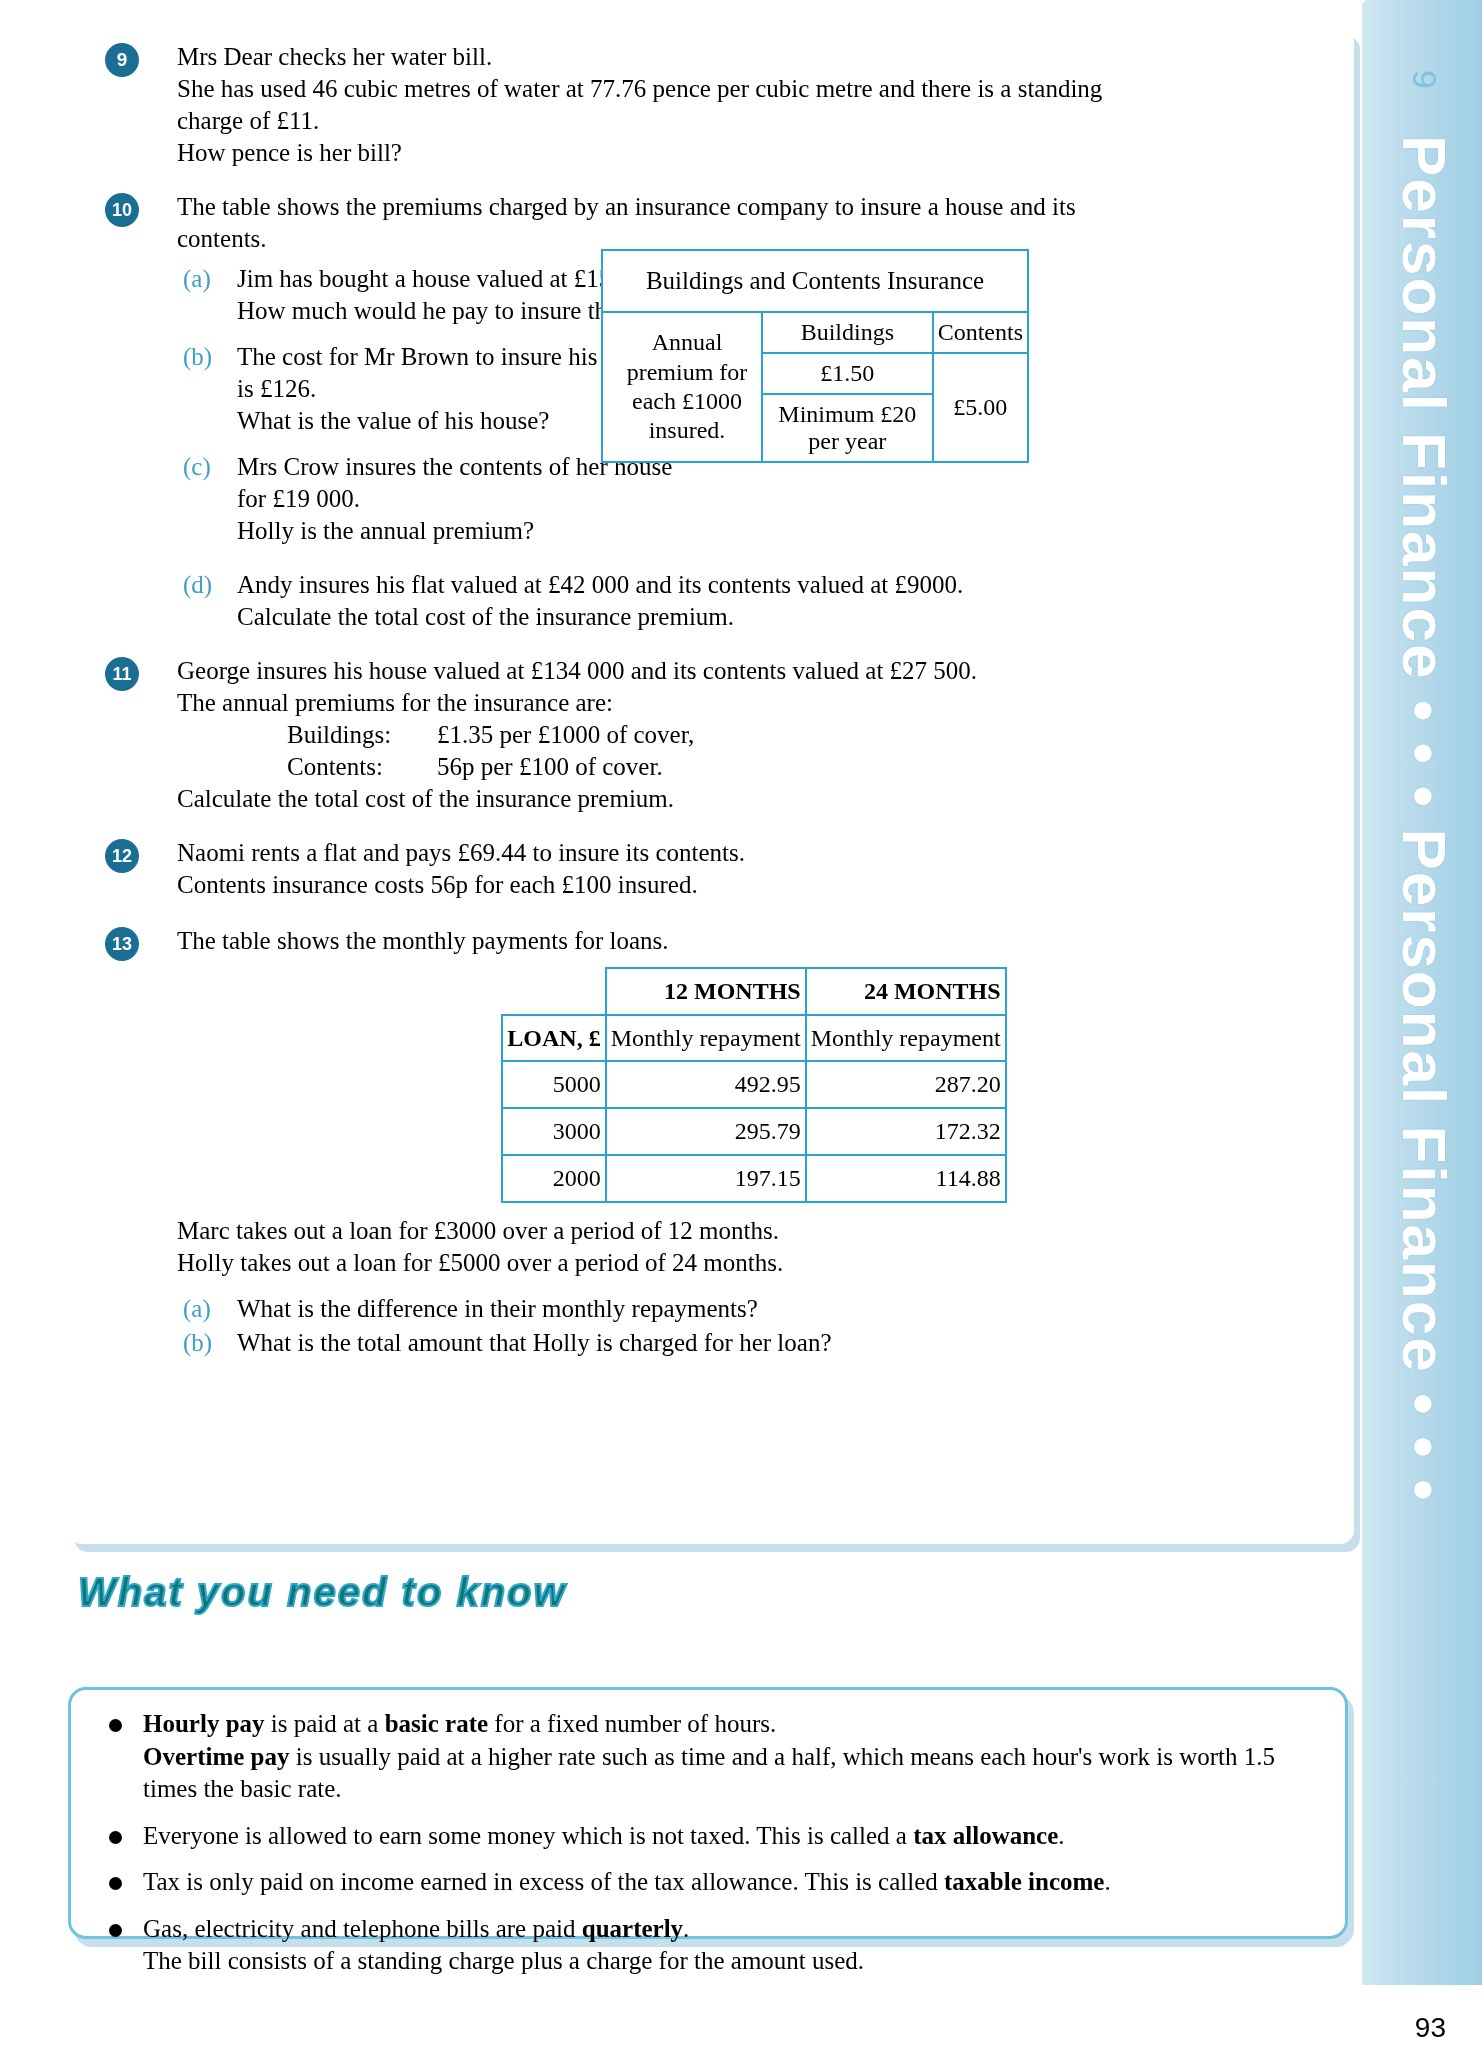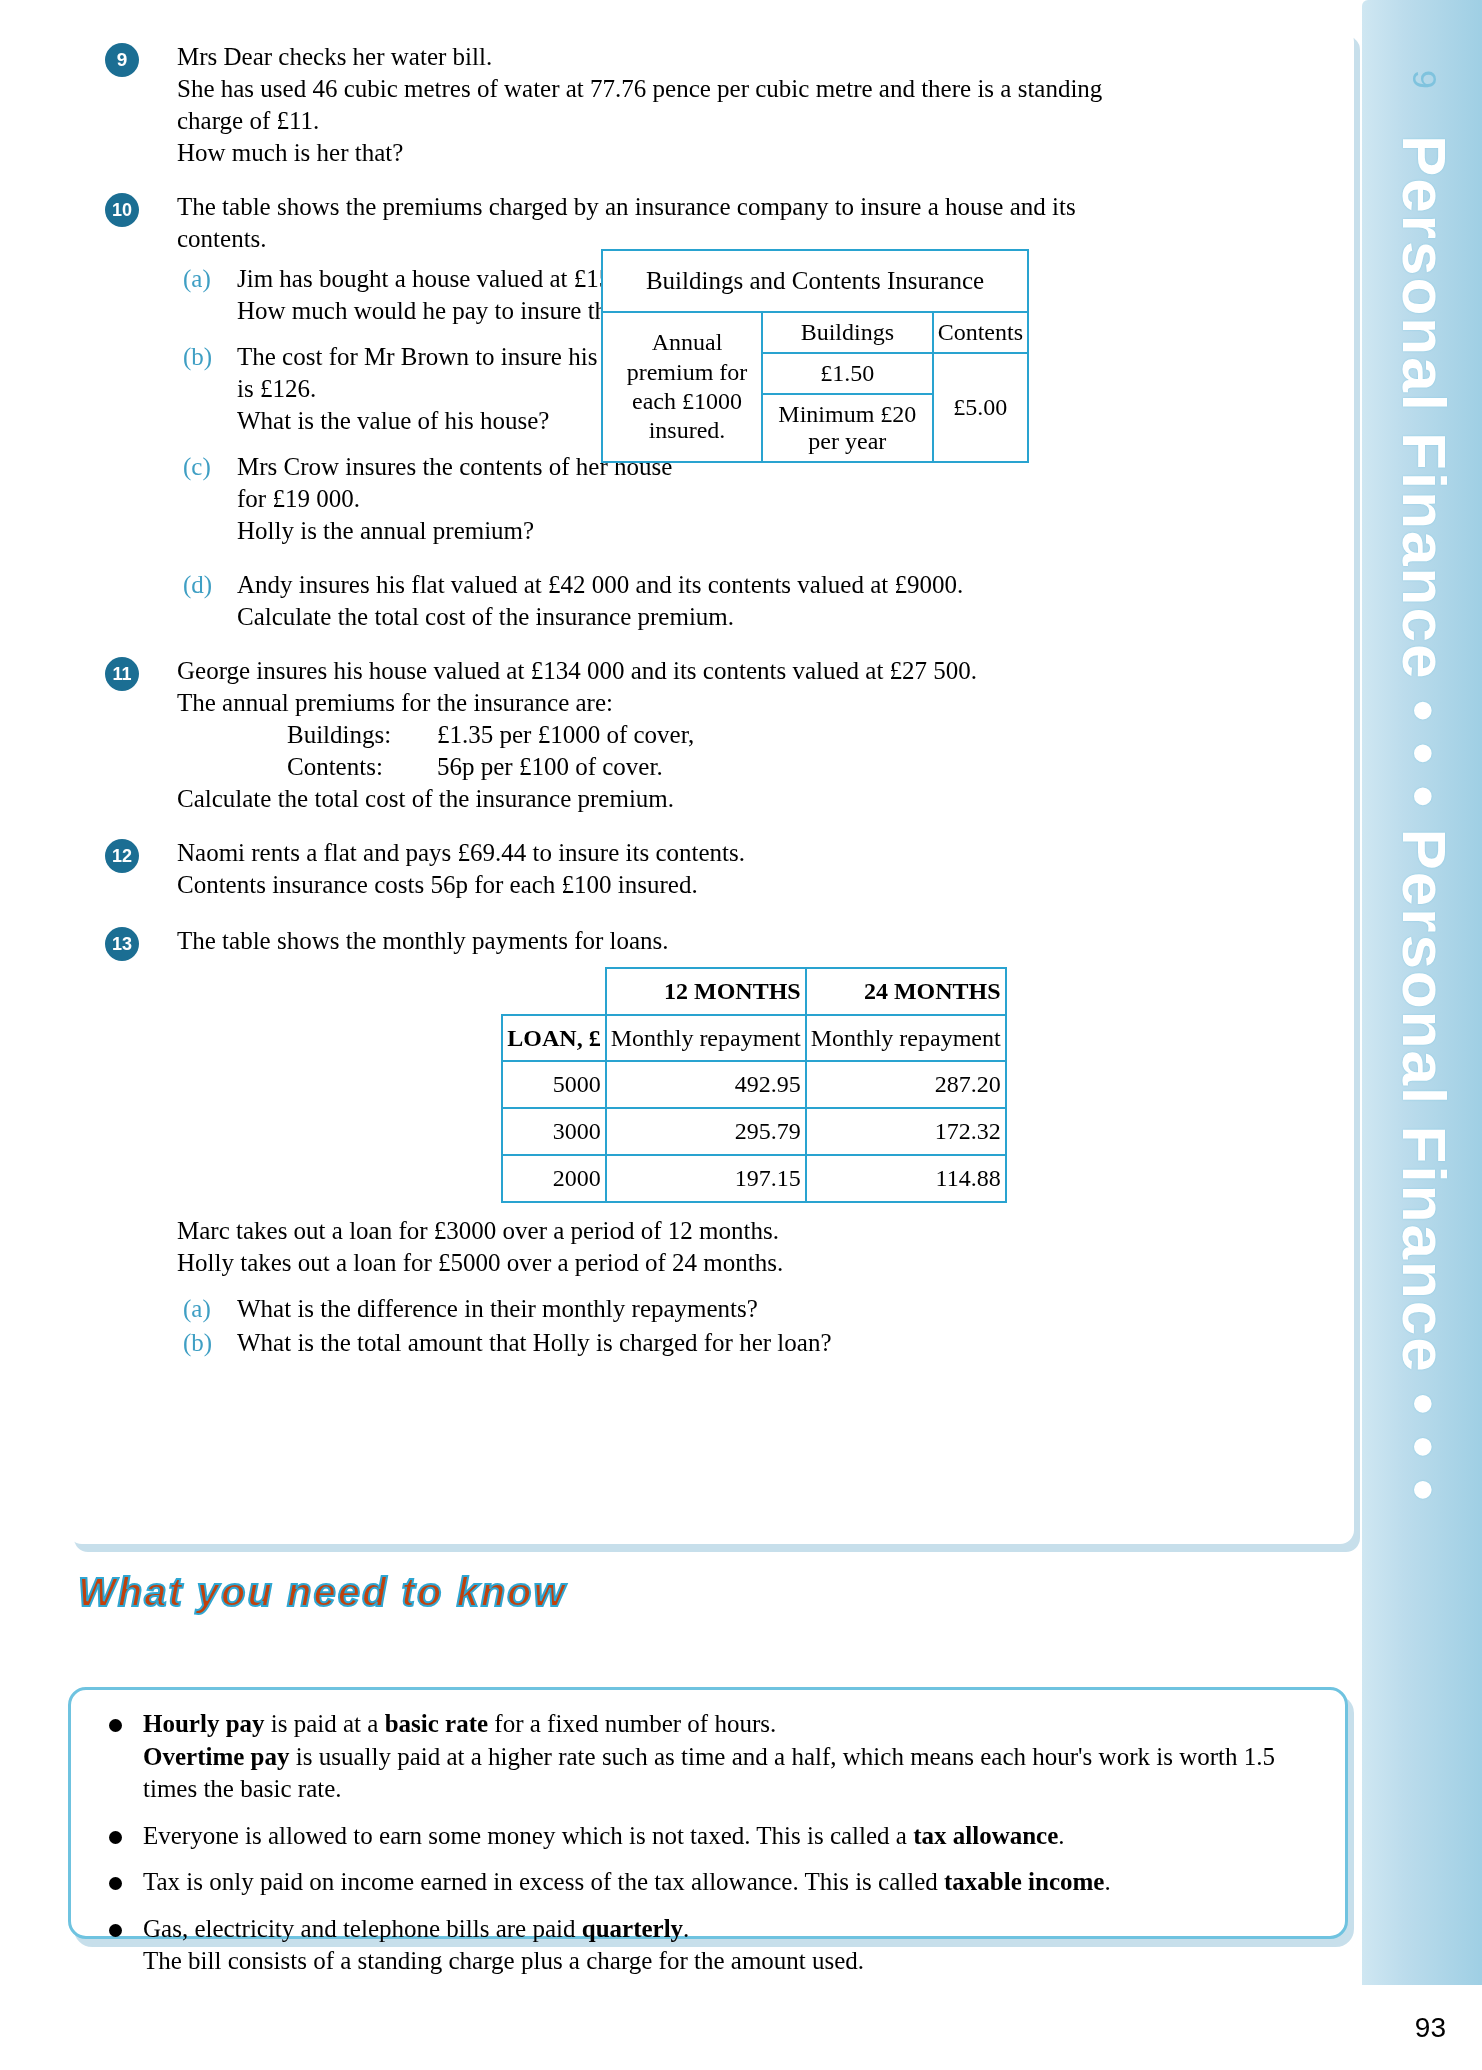--- a/index.html
+++ b/index.html
@@ -168,21 +168,21 @@
   
   .wynk-title {
     position: absolute;
     left: 78px;
     top: 1570px;
     font-family: "Liberation Sans", sans-serif;
     font-size: 40px;
     font-weight: bold;
     font-style: italic;
     letter-spacing: 2px;
-    color: #c2410c;
+    color: #0f766e;
     -webkit-text-stroke: 2px #2fa6d2;
     text-shadow: 1px 1px 0 #ffffff;
   }
   .wynk-box {
     position: absolute;
     left: 68px;
     top: 1687px;
     width: 1280px;
     height: 252px;
     border: 3px solid #6fc3e0;
@@ -229,21 +229,21 @@
 </div>
 
 <div class="content-frame">
   <div class="content-inner">
 
     <div class="q">
       <span class="qnum">9</span>
       <span class="line">Mrs Dear checks her water bill.</span>
       <span class="line">She has used 46 cubic metres of water at 77.76 pence per cubic metre and there is a standing</span>
       <span class="line">charge of £11.</span>
-      <span class="line">How much is her that?</span>
+      <span class="line">How pence is her bill?</span>
     </div>
 
     <div class="q" style="margin-top:22px;">
       <span class="qnum two">10</span>
       <span class="line">The table shows the premiums charged by an insurance company to insure a house and its</span>
       <span class="line">contents.</span>
 
       <div class="parts">
         <div class="part">
           <span class="letter">(a)</span>

